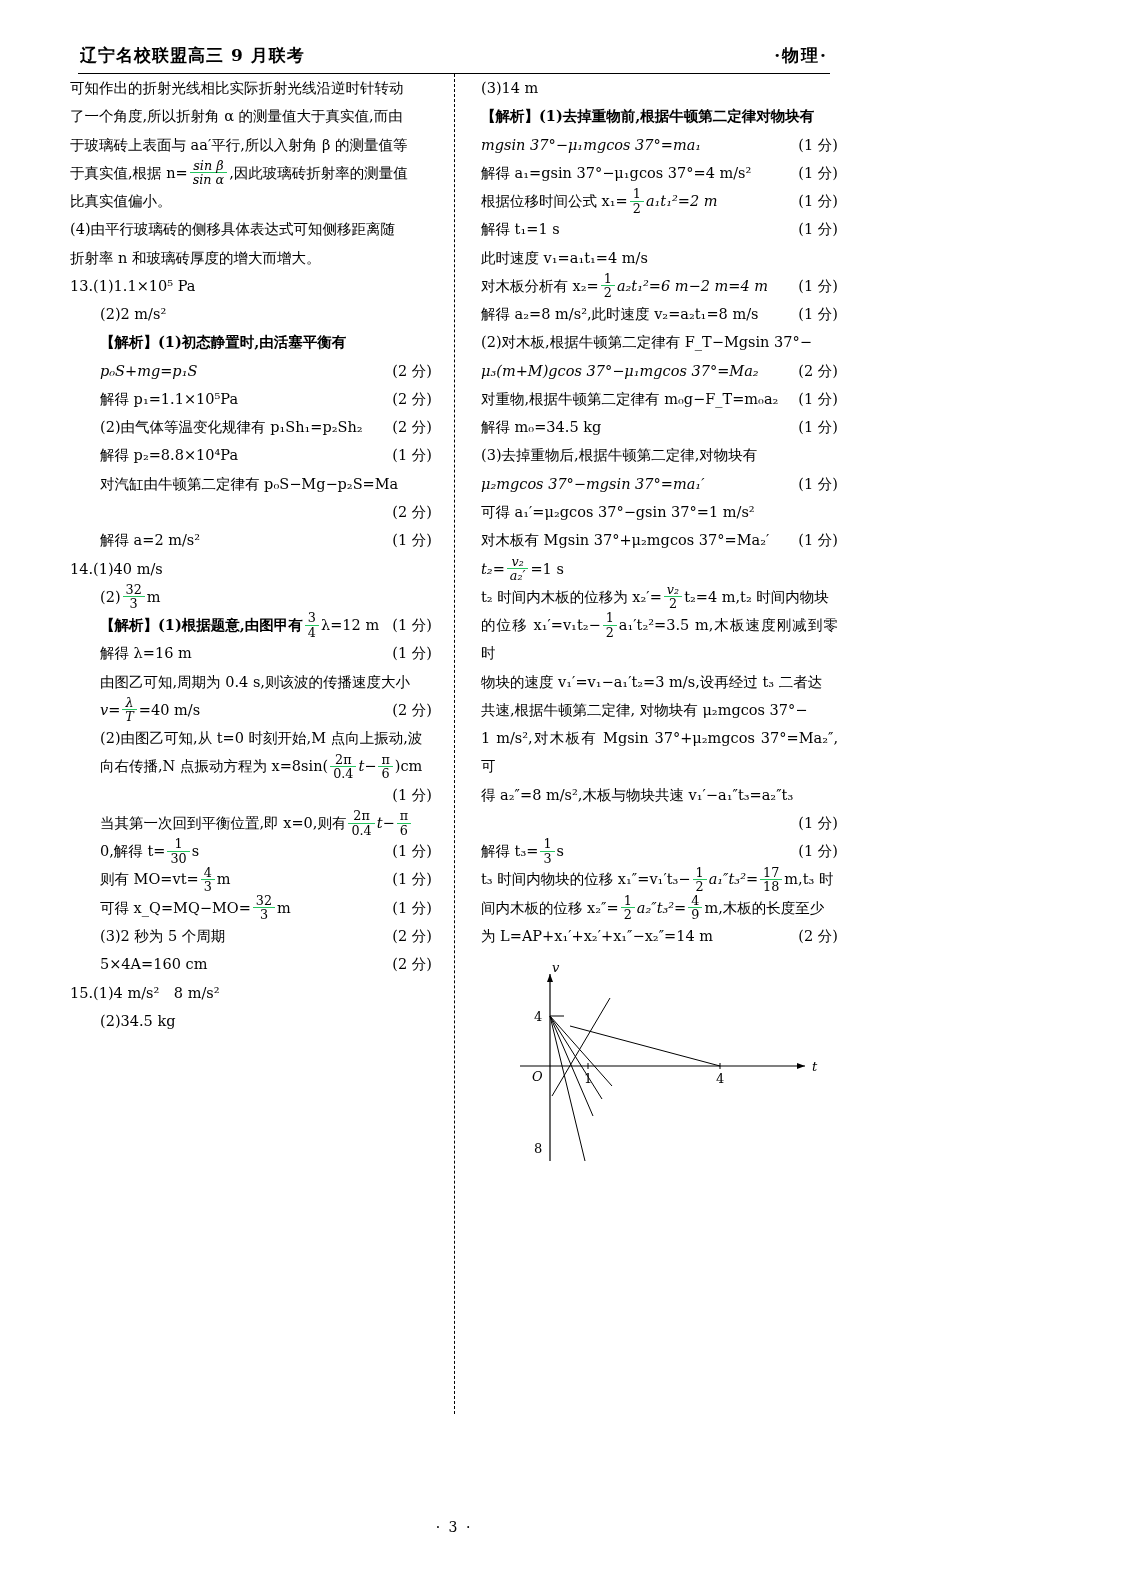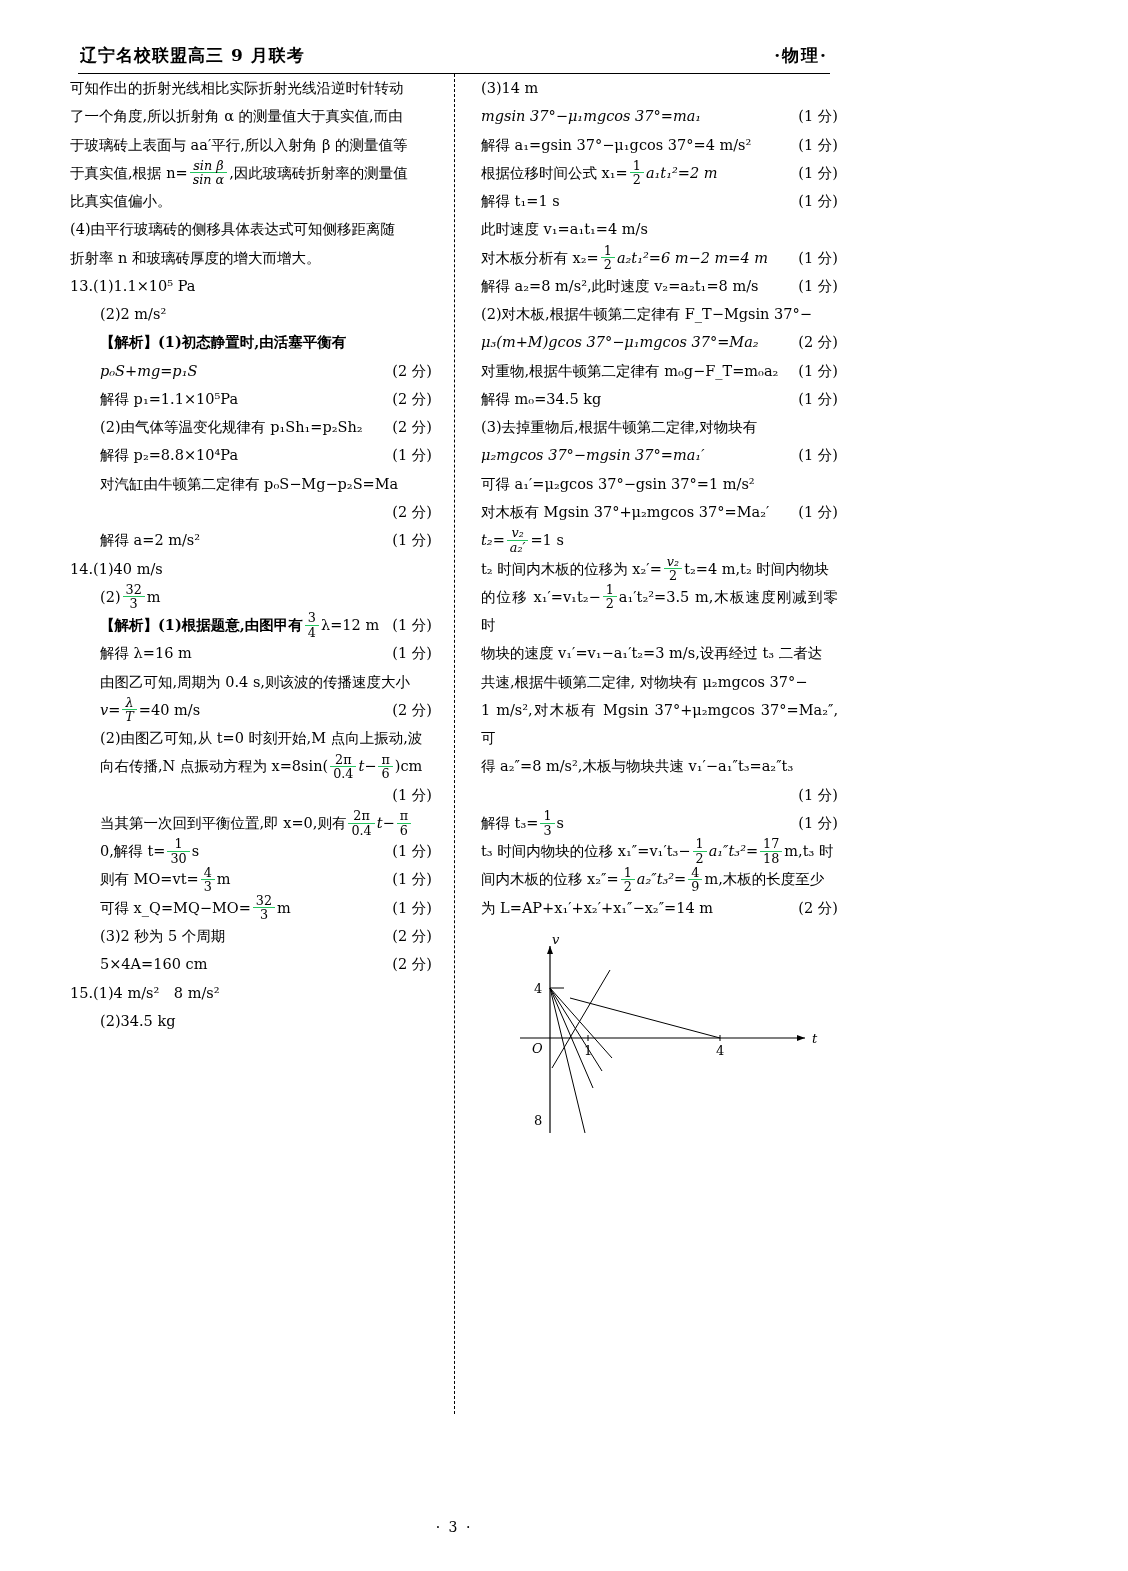--- a/index.html
+++ b/index.html
@@ -167,20 +167,21 @@
         <span class="mark">(2 分)</span>
       </div>
 
       <div class="p">15.(1)4 m/s²　8 m/s²</div>
       <div class="p pl">(2)34.5 kg</div>
     </div>
 
     <div class="col right">
 
       <div class="p">(3)14 m</div>
+      <div class="p b">【解析】(1)去掉重物前,根据牛顿第二定律对物块有</div>
 
       <div class="ln">
         <span class="txt it">mgsin 37°−μ₁mgcos 37°=ma₁</span>
         <span class="mark">(1 分)</span>
       </div>
       <div class="ln">
         <span class="txt">解得 a₁=gsin 37°−μ₁gcos 37°=4 m/s²</span>
         <span class="mark">(1 分)</span>
       </div>
       <div class="ln">

